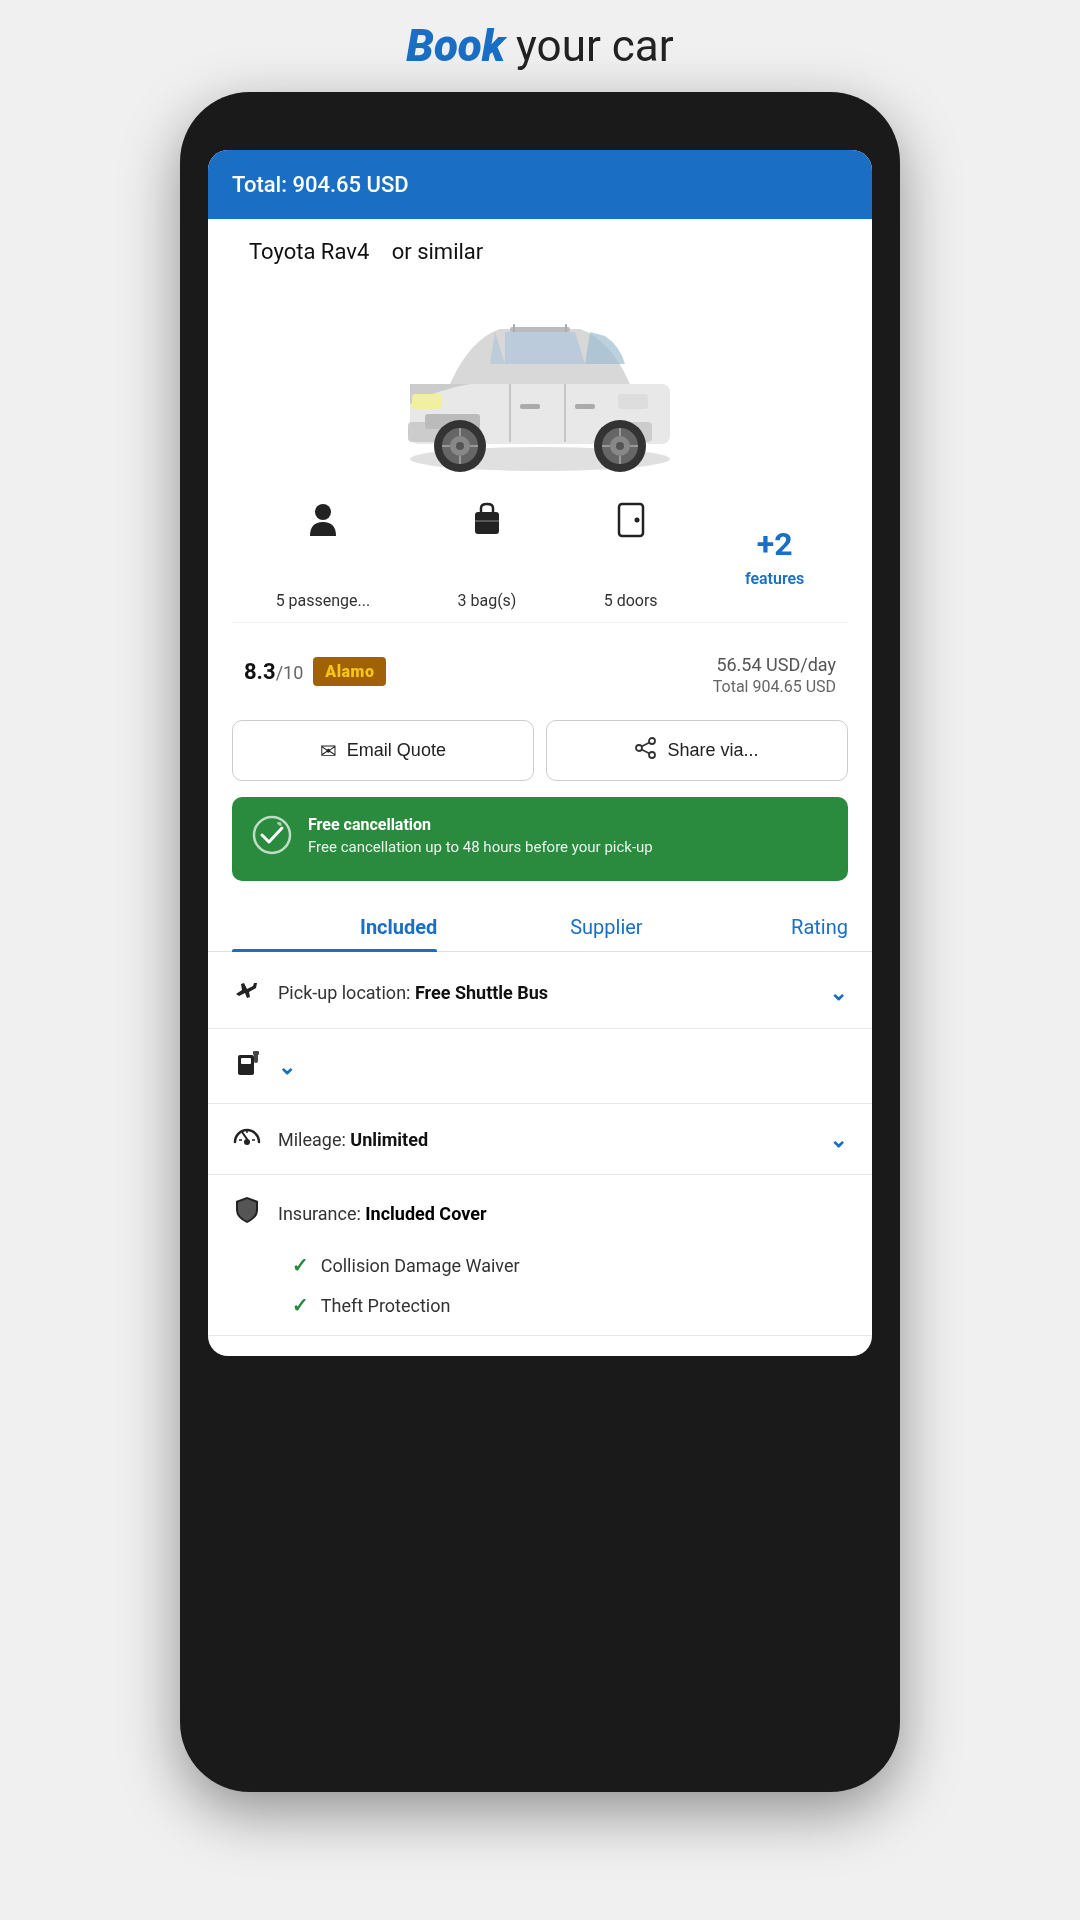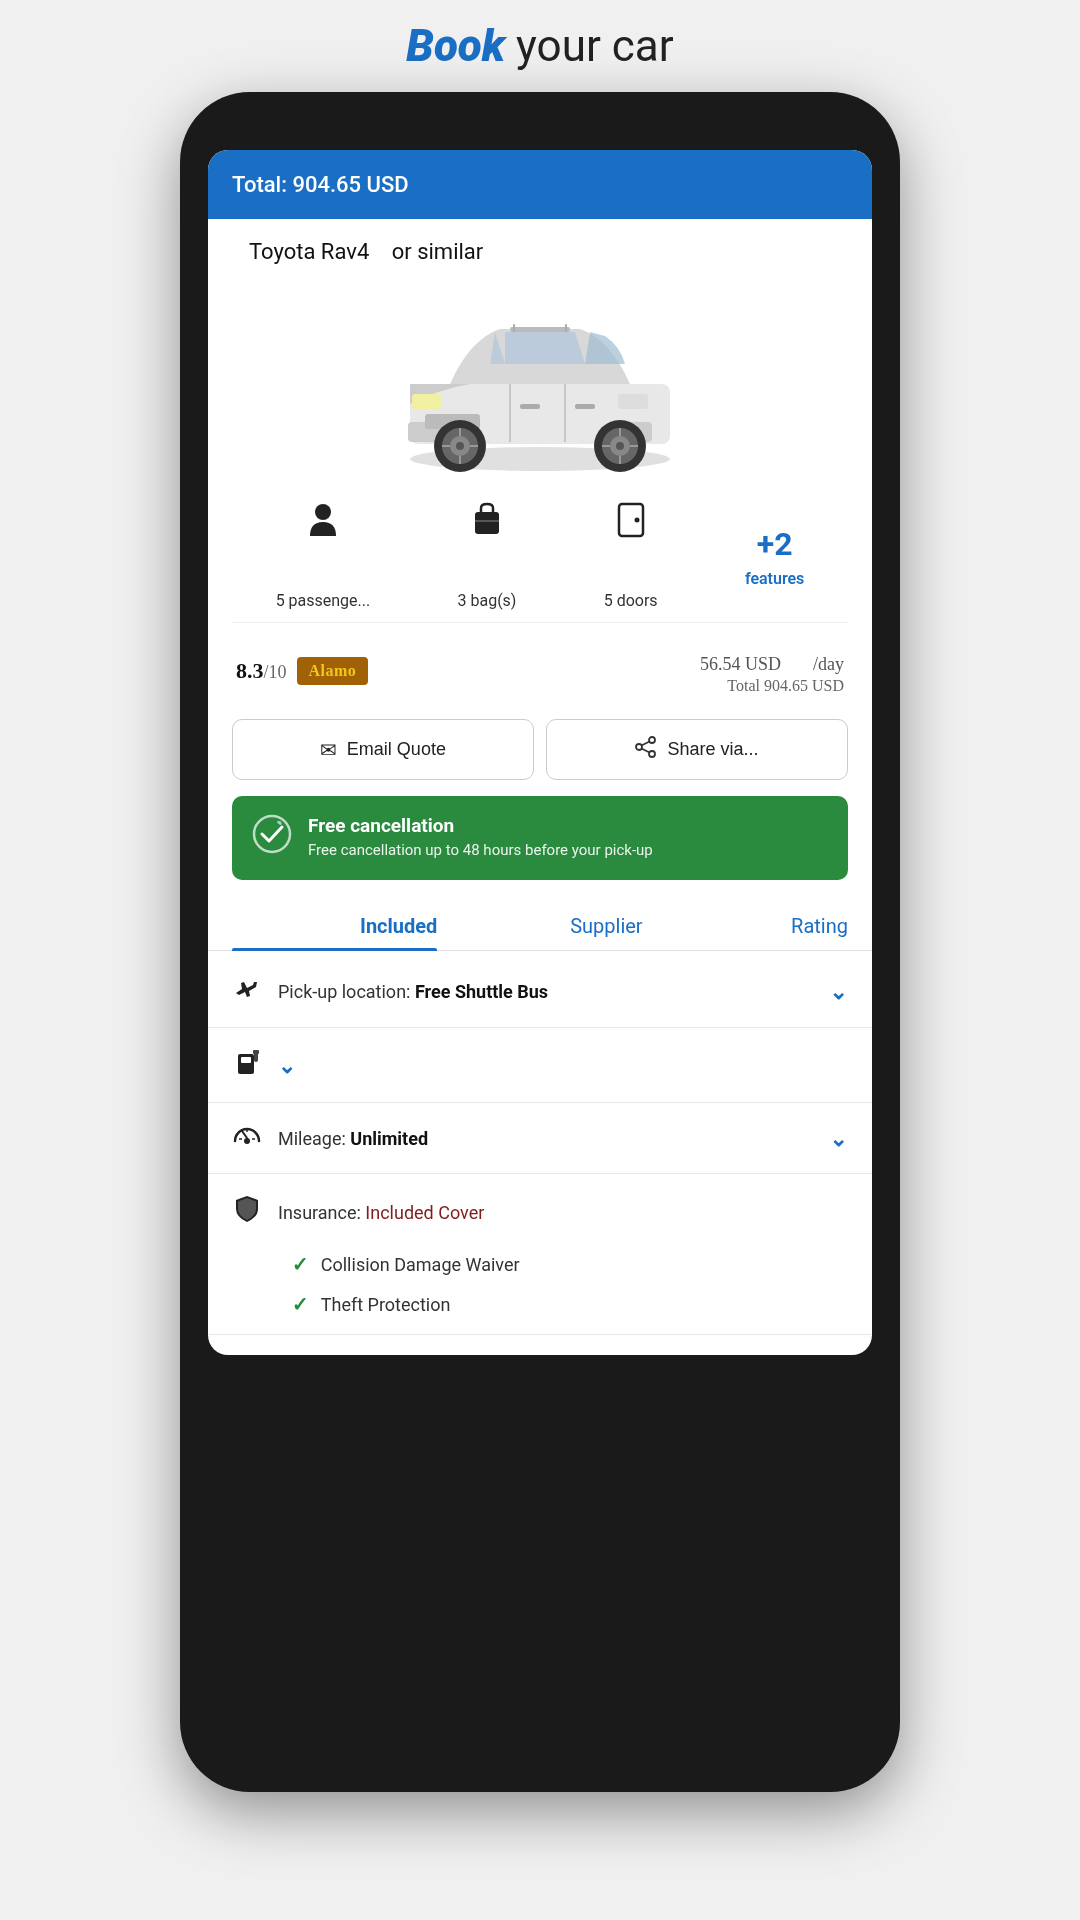--- a/index.html
+++ b/index.html
@@ -115,22 +115,21 @@
       font-weight: 600;
     }
     .feature-plus {
       font-size: 32px;
       font-weight: 700;
       color: #1a6fc4;
     }
     .pricing-row {
       display: flex;
       justify-content: space-between;
-      padding: 14px 28px;
-      font-family: Liberation Serif, serif;
+      padding: 14px 36px;
     }
     .rating-section {
       display: flex;
       align-items: center;
       gap: 10px;
     }
     .rating-score {
       font-size: 22px;
       font-weight: 700;
       color: #111;
@@ -154,21 +153,20 @@
     }
     .price-day {
       font-size: 26px;
       font-weight: 700;
       color: #111;
     }
     .price-day span {
       font-size: 18px;
       font-weight: 400;
       color: #555;
-      margin-left: 32px;
     }
     .price-total {
       font-size: 16px;
       color: #666;
     }
     .action-buttons {
       display: flex;
       gap: 12px;
       padding: 10px 24px 16px;
     }
@@ -202,21 +200,21 @@
     }
     .cancel-icon {
       font-size: 34px;
       color: #fff;
       flex-shrink: 0;
     }
     .cancel-text-block {
       color: #fff;
     }
     .cancel-title {
-      font-size: 19px;
+      font-size: 16px;
       font-weight: 700;
       margin-bottom: 4px;
     }
     .cancel-subtitle {
       font-size: 15px;
       opacity: 0.9;
     }
     .tabs-row {
       display: flex;
       border-bottom: 1px solid #e0e0e0;
@@ -289,22 +287,22 @@
       font-size: 24px;
       color: #222;
       width: 30px;
       text-align: center;
     }
     .insurance-title {
       font-size: 18px;
       color: #333;
     }
     .insurance-title strong {
-      font-weight: 400;
-      color: #7f1d1d;
+      font-weight: 700;
+      color: #000000;
     }
     .insurance-items {
       padding-left: 60px;
     }
     .insurance-item {
       display: flex;
       align-items: center;
       gap: 12px;
       padding: 8px 0;
       font-size: 18px;

